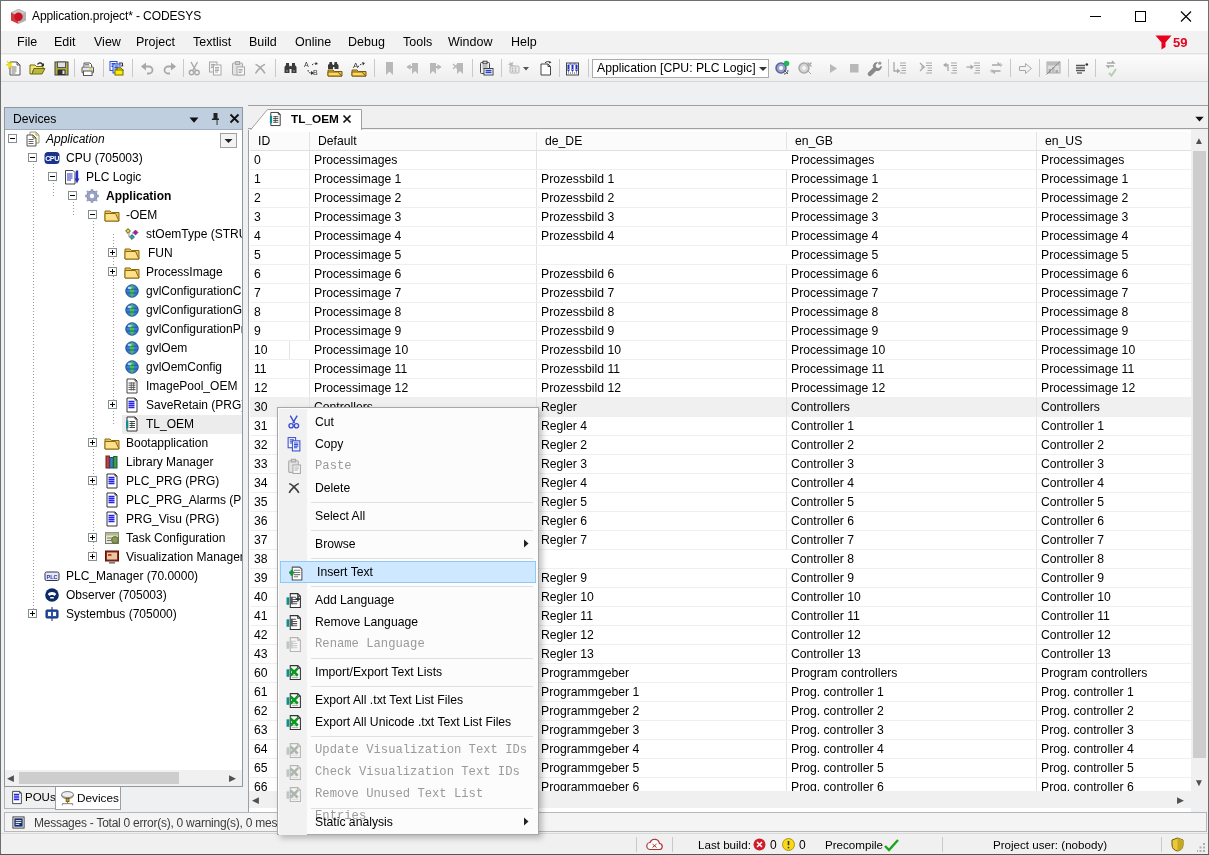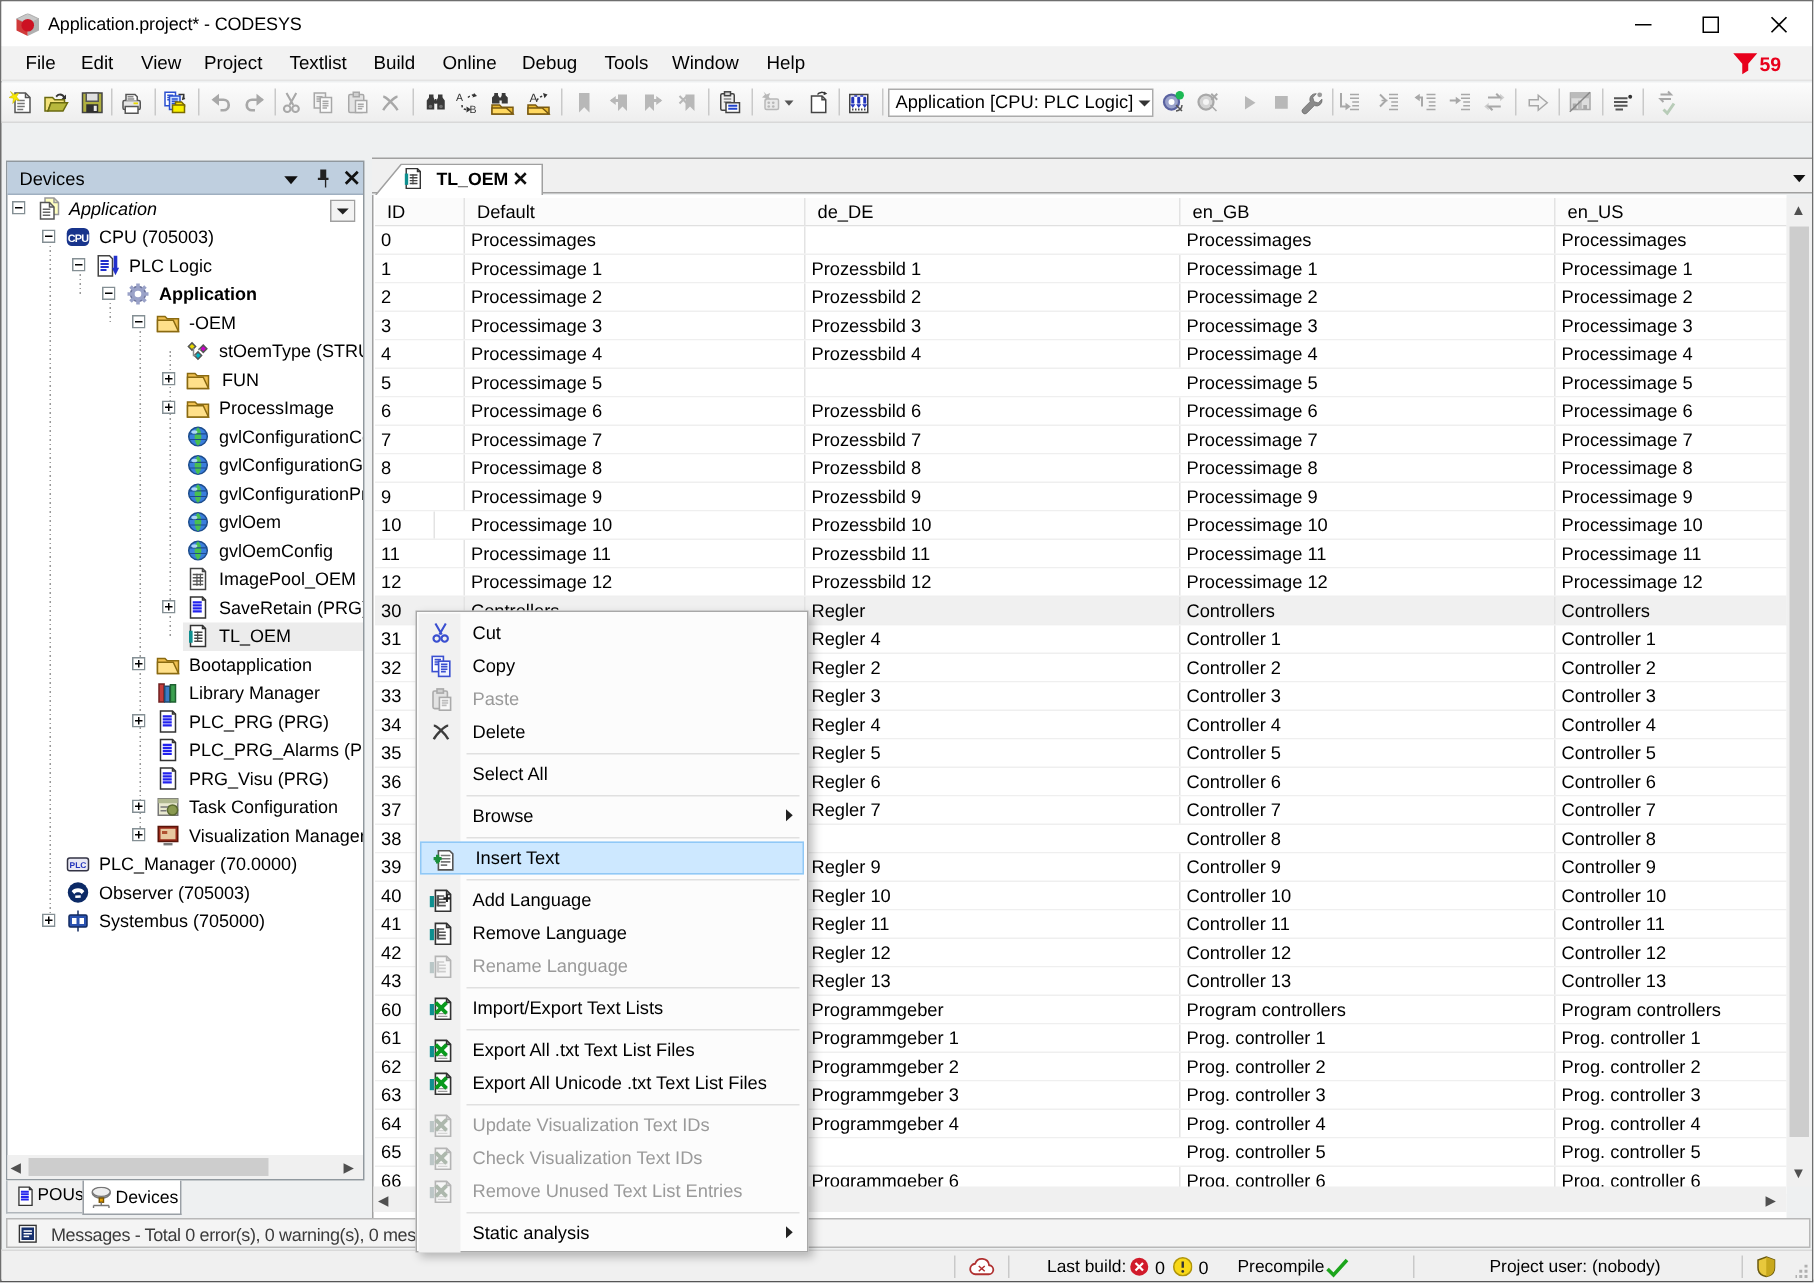--- a/index.html
+++ b/index.html
@@ -36,21 +36,21 @@
 #tblwrap { position:absolute; left:0; top:25px; width:943px; height:683px; background:#fff; border-left:1px solid #a0a0a0; overflow:hidden; }
 .thead { position:absolute; left:1px; width:942px; height:19px; background:#fbfbfb; border-bottom:1px solid #e0e0e0; }
 .th { position:absolute; top:0; height:19px; line-height:19px; padding-left:8px; border-right:1px solid #e3e3e3; font-size:12.2px; }
 .trow { position:absolute; left:1px; width:942px; height:19px; background:#fff; border-bottom:1px solid #efefef; }
 .trow.sel { background:#f0f0f0; }
 .td { position:absolute; top:0; height:18px; line-height:18px; padding-left:4px; border-right:1px solid #e3e3e3; font-size:12.2px; white-space:nowrap; overflow:hidden; }
 
 #ctxmenu { position:absolute; left:276px; top:406px; width:262px; height:428px; background:#fcfcfc; border:1px solid #a8a8a8; box-shadow:3px 3px 6px rgba(0,0,0,.25); }
 .mi { position:absolute; left:1px; width:258px; height:22px; font-size:12.2px; line-height:22px; }
 .mi .lbl { position:absolute; left:36px; }
-.mi.dis { color:#9a9a9a; }
+.mi.dis { color:#9a9a9a;font-family:Liberation Mono, monospace; }
 .mi .ic { position:absolute; left:7px; top:3px; width:16px; height:16px; }
 .msep { position:absolute; left:33px; width:222px; height:1px; background:#e0e0e0; }
 .marrow { position:absolute; right:8px; top:6px; }
 
 #msgbar { position:absolute; left:3px; top:811px; width:1203px; height:20px; background:#f4f4f4; border:1px solid #b8b8b8; color:#3c3c3c; }
 #statusbar { position:absolute; left:0; top:832px; width:1207px; height:21px; background:#f0f0f0; border-top:1px solid #d9d9d9; font-size:12px; }
 .ssep { position:absolute; top:3px; width:1px; height:15px; background:#c9c9c9; }
 text { font-family:"Liberation Sans",sans-serif; }
 </style></head><body>
 <div id="win">
@@ -830,20 +830,21 @@
 <div class="trow" style="top:610px">
 <div class="td" style="left:0px;width:60px">64</div>
 <div class="td" style="left:60px;width:227px">Prog. controller 4</div>
 <div class="td" style="left:287px;width:250px">Programmgeber 4</div>
 <div class="td" style="left:537px;width:250px">Prog. controller 4</div>
 <div class="td" style="left:787px;width:155px">Prog. controller 4</div>
 </div>
 <div class="trow" style="top:629px">
 <div class="td" style="left:0px;width:60px">65</div>
 <div class="td" style="left:60px;width:227px">Prog. controller 5</div>
+<div class="td" style="left:287px;width:250px">Programmgeber 5</div>
 <div class="td" style="left:537px;width:250px">Prog. controller 5</div>
 <div class="td" style="left:787px;width:155px">Prog. controller 5</div>
 </div>
 <div class="trow" style="top:648px">
 <div class="td" style="left:0px;width:60px">66</div>
 <div class="td" style="left:60px;width:227px">Prog. controller 6</div>
 <div class="td" style="left:287px;width:250px">Programmgeber 6</div>
 <div class="td" style="left:537px;width:250px">Prog. controller 6</div>
 <div class="td" style="left:787px;width:155px">Prog. controller 6</div>
 </div>

